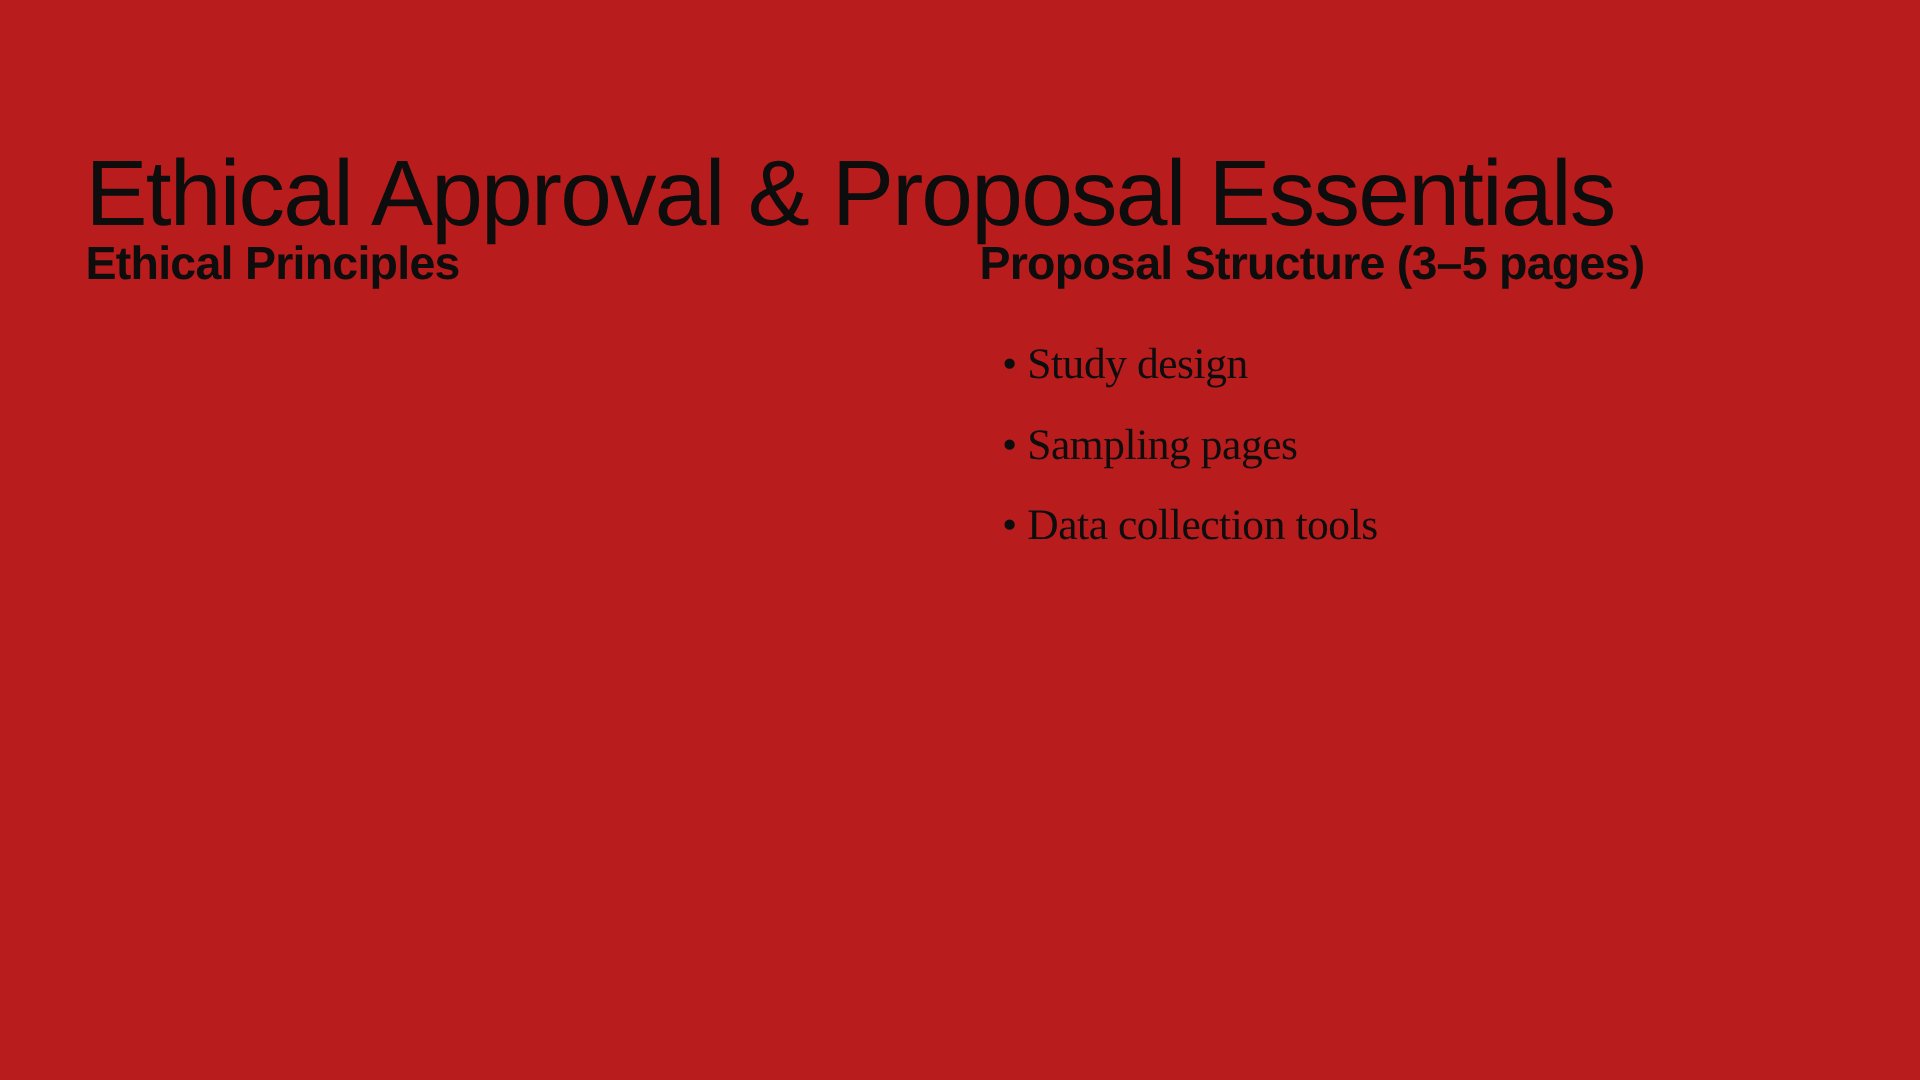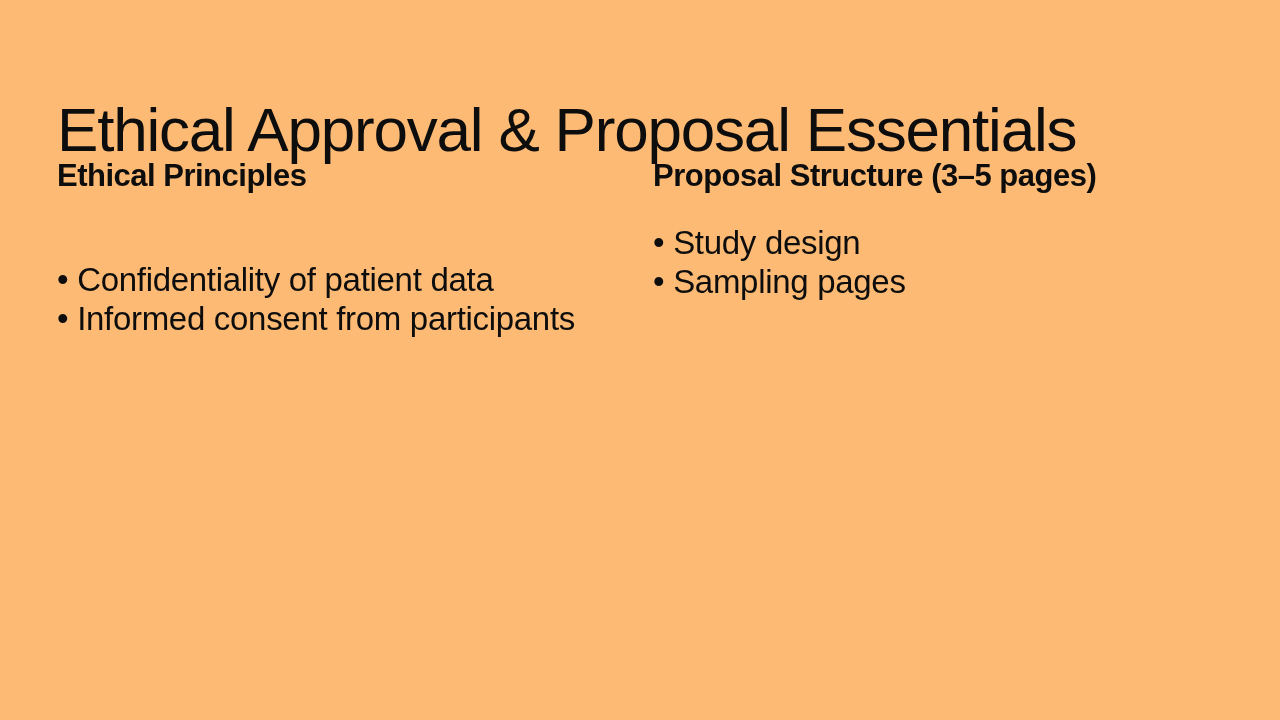--- a/index.html
+++ b/index.html
@@ -64,62 +64,58 @@
 
   .bullet-list {
     list-style: none;
     margin: 0;
     padding: 0;
   }
   .column.left  .bullet-list { margin-top: 63px; }
   .column.right .bullet-list { margin-top: 26px; }
 
   .bullet-item {
-    font-size: 33px;
+    font-size: 29px;
     line-height: 38.5px;
     font-weight: 400;
     letter-spacing: -0.3px;
     color: #0d0d0d;
     text-indent: 0;
-    margin: 0;
+    margin: 15px;
+    font-family: Liberation Serif, serif;
   }
   .bullet-mark {
     display: inline;
   }
   .bullet-text {
     display: inline;
   }
 </style>
 </head>
 <body>
 
-<div id="slide" style="background: #fdba74; color: rgb(13, 13, 13);">
+<div id="slide" style="background: #b91c1c; color: rgb(13, 13, 13);">
 
   <h1 id="slide-title">Ethical Approval &amp; Proposal Essentials</h1>
 
   <div id="columns">
 
     <div class="column left">
       <h2 class="col-heading">Ethical Principles</h2>
-      <ul class="bullet-list">
-        <li class="bullet-item">
-          <span class="bullet-mark">• </span><span class="bullet-text">Confidentiality of patient data</span>
-        </li>
-        <li class="bullet-item">
-          <span class="bullet-mark">• </span><span class="bullet-text">Informed consent from participants</span>
-        </li>
-      </ul>
     </div>
 
     <div class="column right">
       <h2 class="col-heading">Proposal Structure (3–5 pages)</h2>
       <ul class="bullet-list">
         <li class="bullet-item">
           <span class="bullet-mark">• </span><span class="bullet-text">Study design</span>
         </li>
         <li class="bullet-item">
           <span class="bullet-mark">• </span><span class="bullet-text">Sampling pages</span>
         </li>
+        <li class="bullet-item">
+          <span class="bullet-mark">• </span><span class="bullet-text">Data collection tools</span>
+        </li>
       </ul>
     </div>
 
   </div>
 </div>
 
 </body></html>

